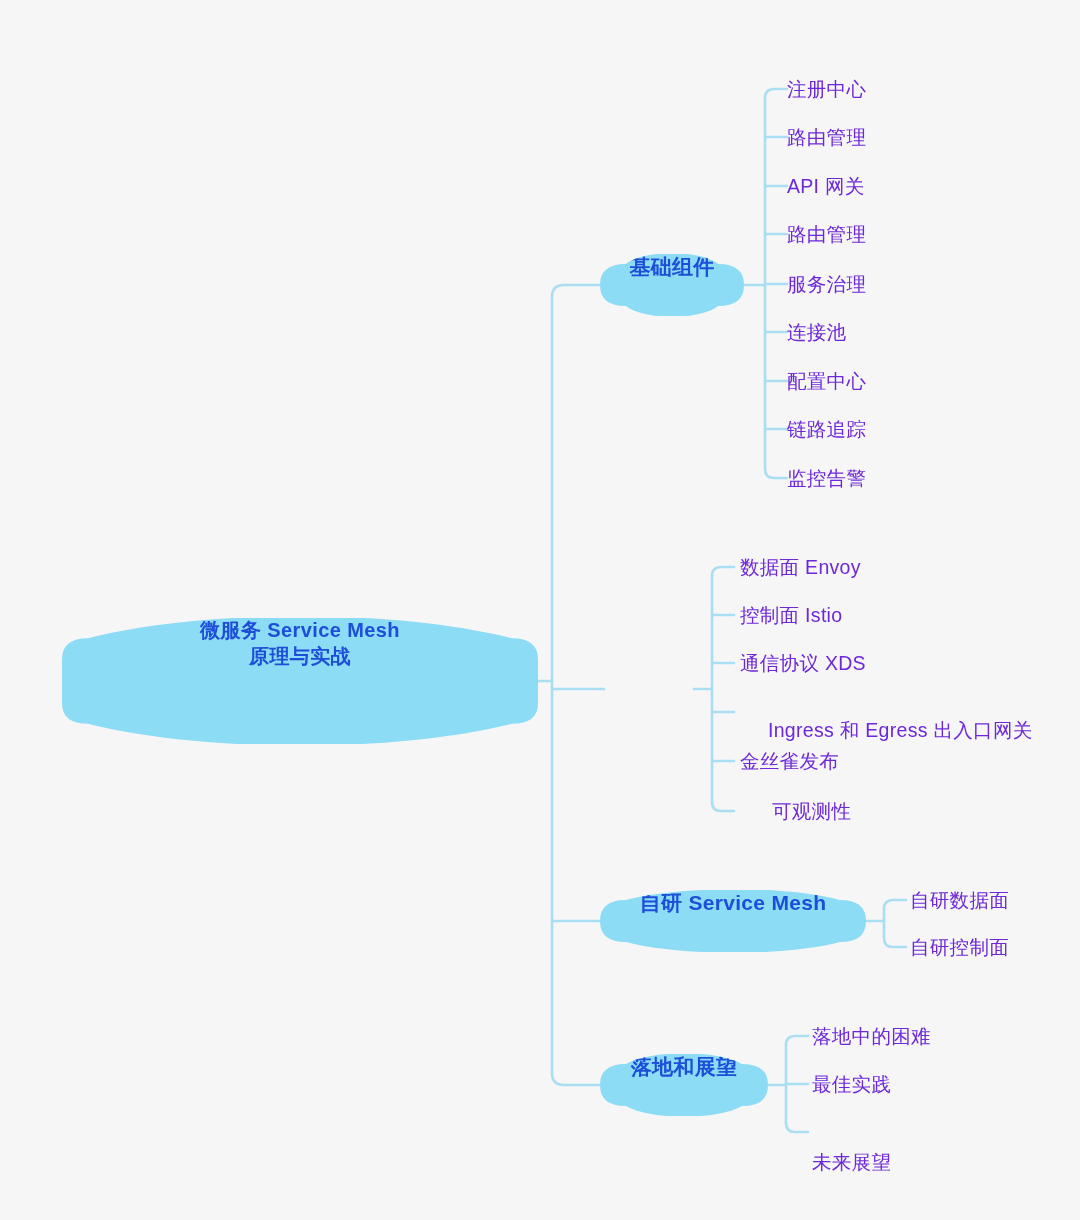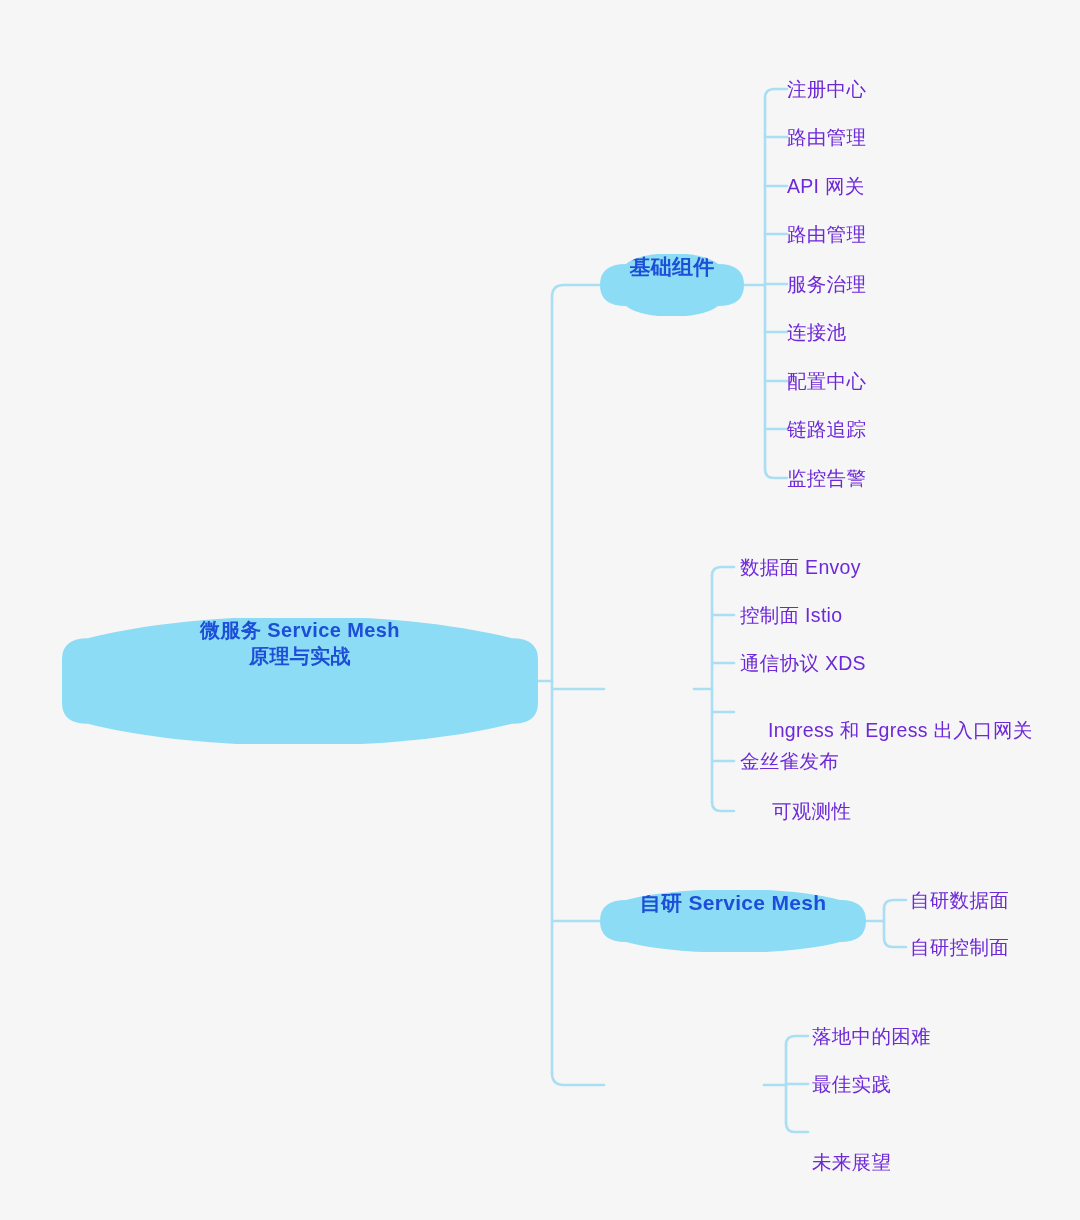--- a/index.html
+++ b/index.html
@@ -130,20 +130,23 @@
     <span class="node-text">微服务 Service Mesh
 原理与实战</span>
   </div>
 
   <div class="node lens branch-node" id="node-b0" style="clip-path: path(&quot;M 26 9.92 C 43.2 -4.464 100.8 -4.464 118 9.92 Q 144 9.92 144 30.72 L 144 31.28 Q 144 52.08 118 52.08 C 100.8 66.464 43.2 66.464 26 52.08 Q 0 52.08 0 31.28 L 0 30.72 Q 0 9.92 26 9.92 Z&quot;); border-radius: 0px;">
     <span class="node-text">基础组件</span>
   </div>
   <div class="node lens branch-node" id="node-b2" style="clip-path: path(&quot;M 26 9.92 C 79.8 -4.464 186.2 -4.464 240 9.92 Q 266 9.92 266 30.72 L 266 31.28 Q 266 52.08 240 52.08 C 186.2 66.464 79.8 66.464 26 52.08 Q 0 52.08 0 31.28 L 0 30.72 Q 0 9.92 26 9.92 Z&quot;); border-radius: 0px;">
     <span class="node-text">自研 Service Mesh</span>
   </div>
+  <div class="node lens branch-node" id="node-b3" style="clip-path: path(&quot;M 26 9.92 C 50.4 -4.464 117.6 -4.464 142 9.92 Q 168 9.92 168 30.72 L 168 31.28 Q 168 52.08 142 52.08 C 117.6 66.464 50.4 66.464 26 52.08 Q 0 52.08 0 31.28 L 0 30.72 Q 0 9.92 26 9.92 Z&quot;); border-radius: 0px;">
+    <span class="node-text">落地和展望</span>
+  </div>
 
   <div id="leaf-container">
       <div class="leaf" style="left: 787px; top: 89px;">注册中心</div>
       <div class="leaf" style="left: 787px; top: 137px;">路由管理</div>
       <div class="leaf" style="left: 787px; top: 186px;">API 网关</div>
       <div class="leaf" style="left: 787px; top: 234px;">路由管理</div>
       <div class="leaf" style="left: 787px; top: 284px;">服务治理</div>
       <div class="leaf" style="left: 787px; top: 332px;">连接池</div>
       <div class="leaf" style="left: 787px; top: 381px;">配置中心</div>
       <div class="leaf" style="left: 787px; top: 429px;">链路追踪</div>

